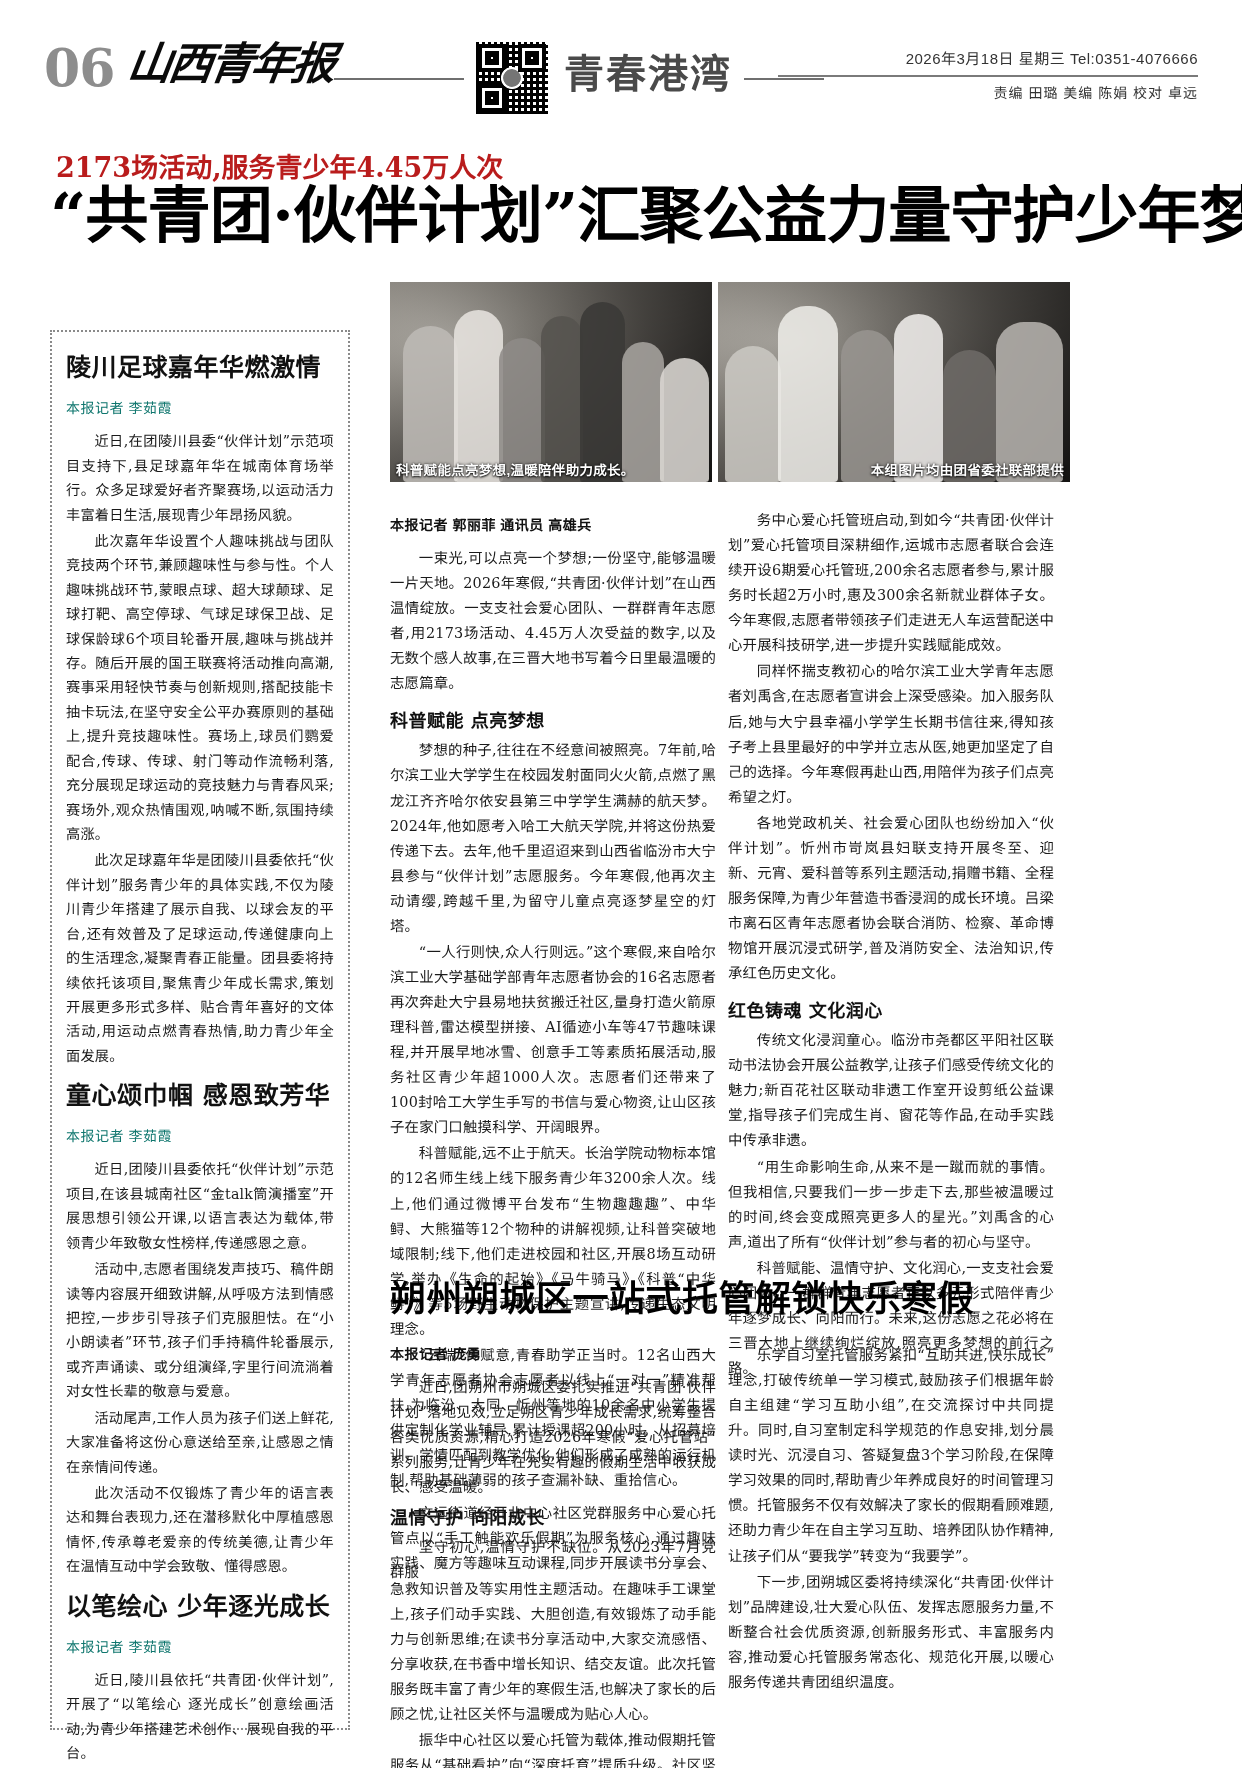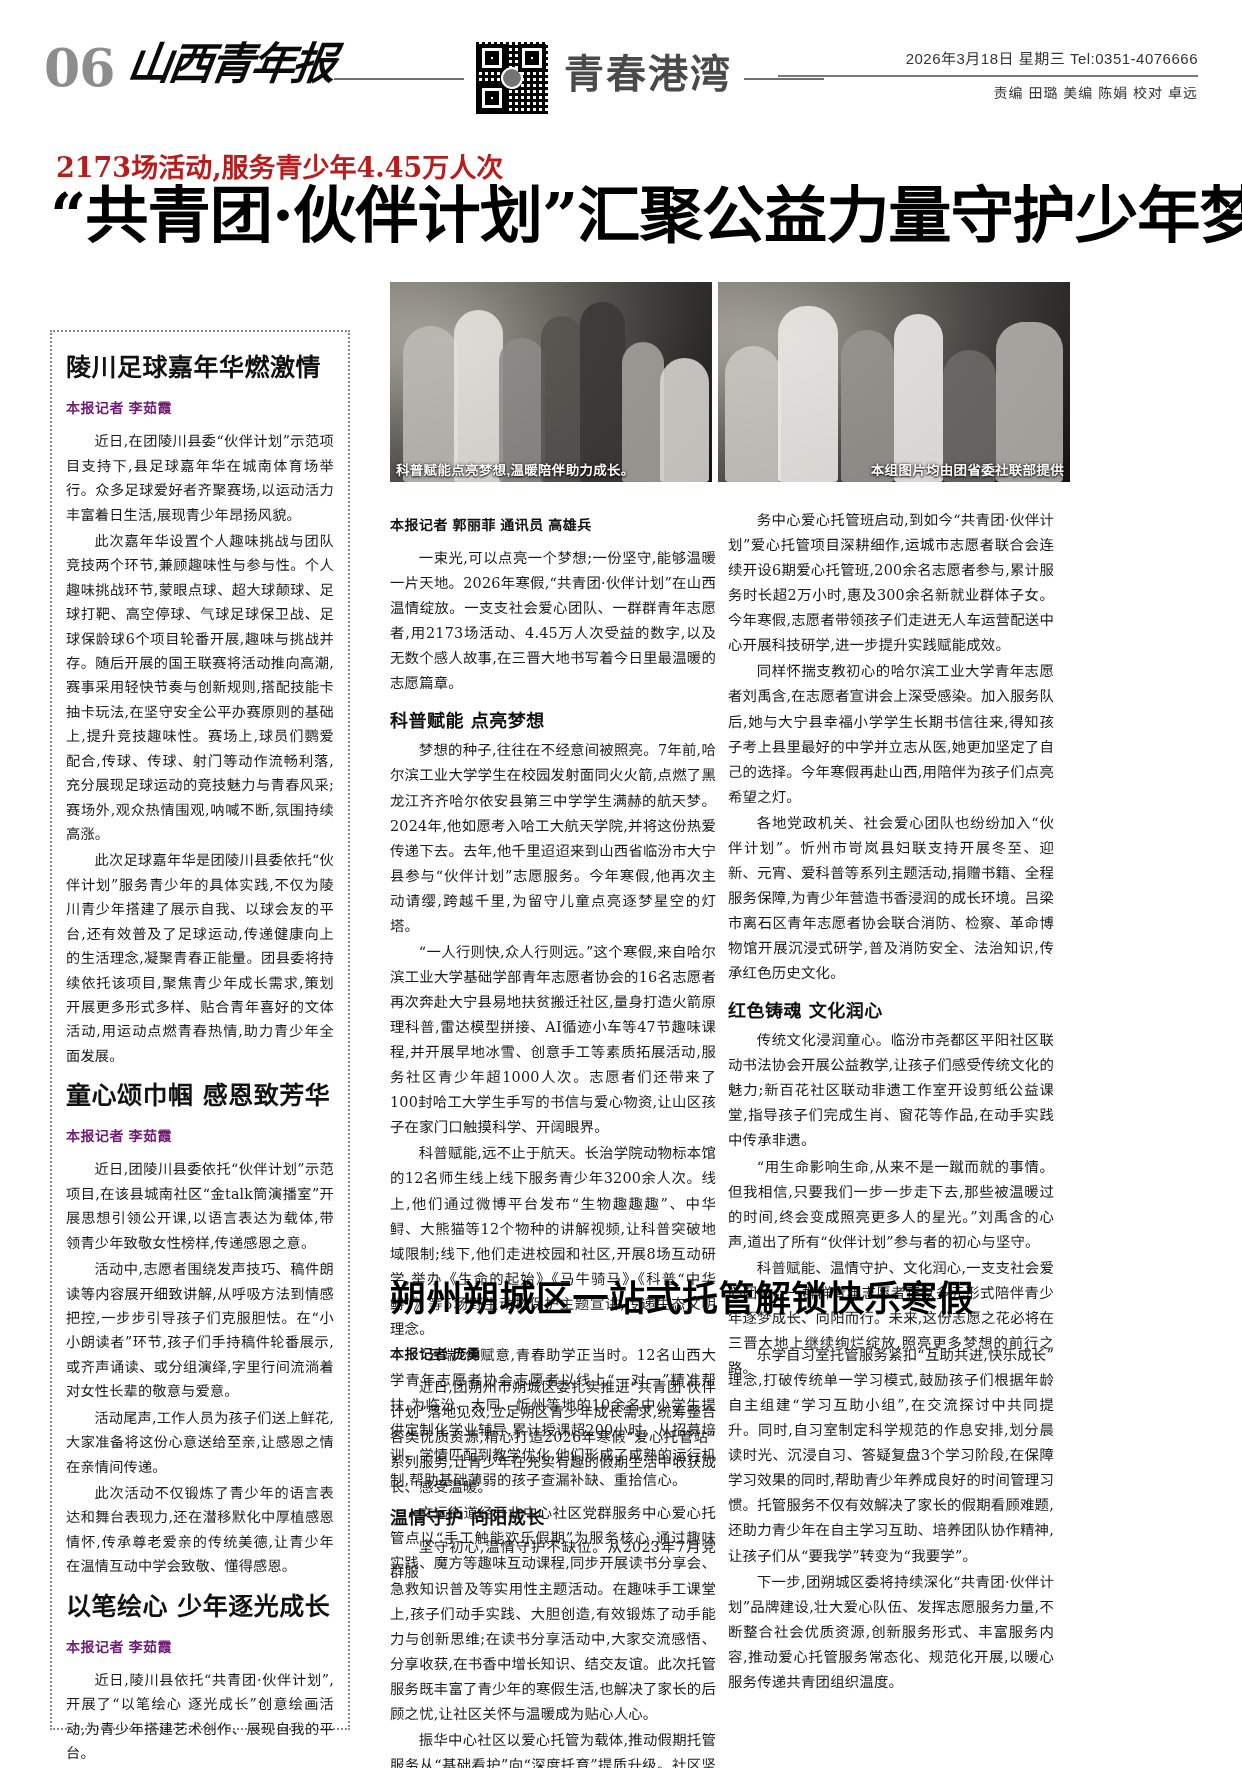--- a/index.html
+++ b/index.html
@@ -177,22 +177,22 @@
     font-size: 25px;
     font-weight: 700;
     color: #111;
     letter-spacing: 0.5px;
     line-height: 1.25;
     margin: 6px 0 14px 0;
   }
   .side-byline {
     font-family: "Liberation Sans", sans-serif;
     font-size: 14px;
-    font-weight: 700;
-    color: #701a75;
+    font-weight: 400;
+    color: #0f766e;
     letter-spacing: 0.5px;
     margin-bottom: 12px;
   }
   .side-body p {
     font-family: "DejaVu Serif", "Liberation Serif", serif;
     font-size: 14.2px;
     line-height: 1.72;
     color: #1a1a1a;
     margin: 0 0 2px 0;
     text-indent: 2em;

